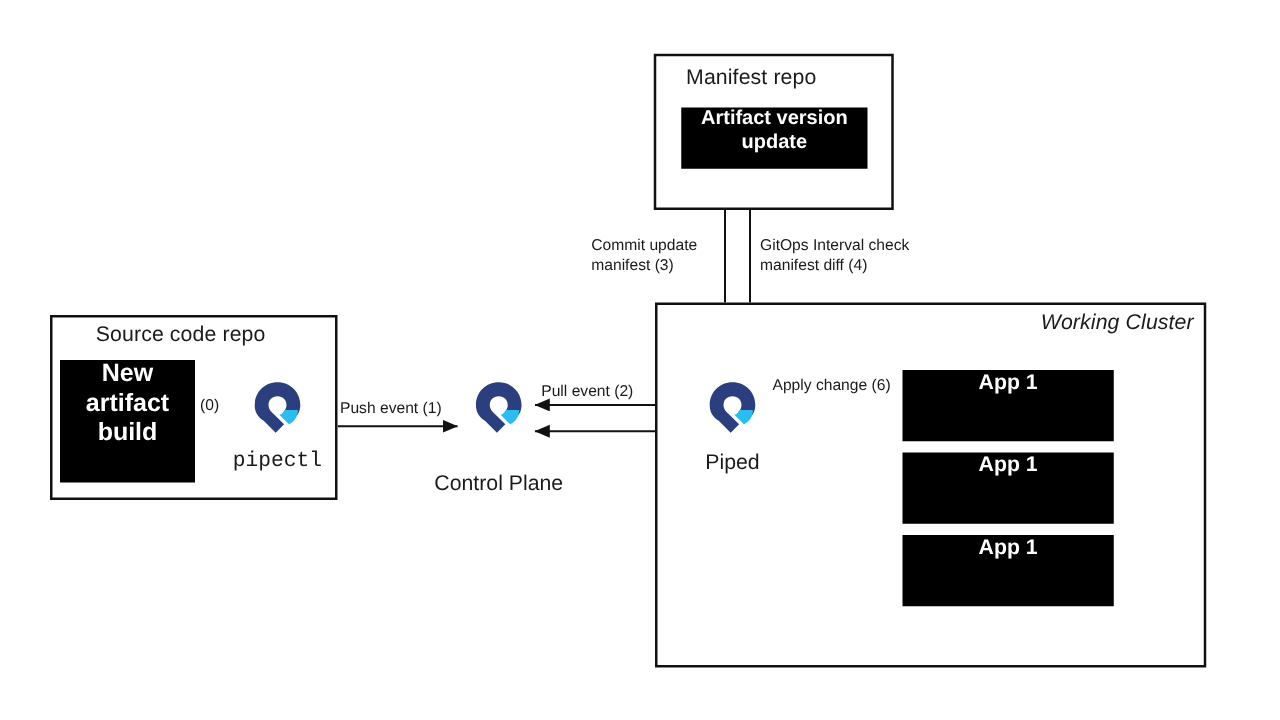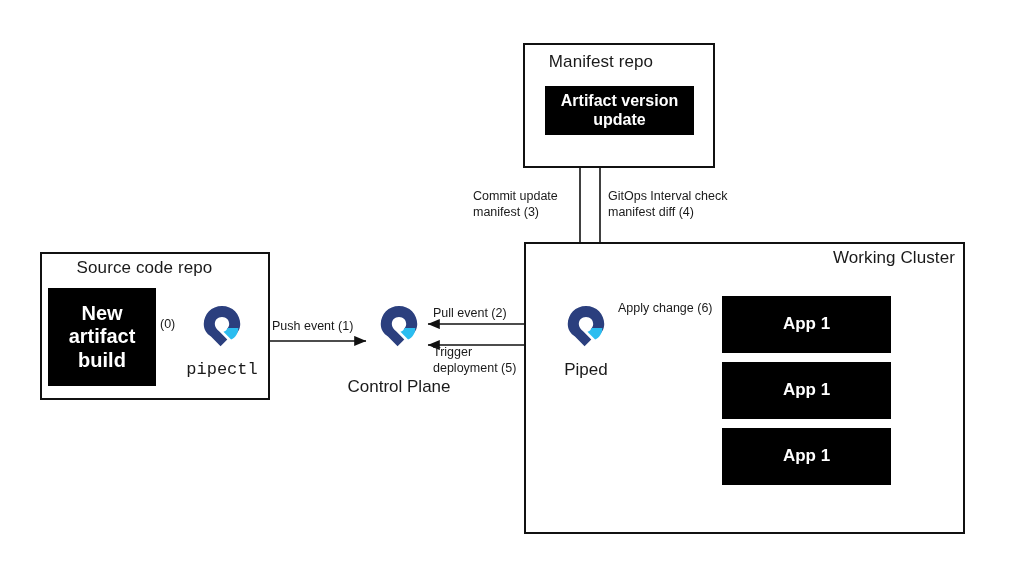--- a/index.html
+++ b/index.html
@@ -36,21 +36,21 @@
     white-space: nowrap;
     letter-spacing: 0.1px;
   }
 
   
   .black-node {
     position: absolute;
     background: #000000;
     color: #ffffff;
     display: flex;
-    align-items: center;
+    align-items: flex-start;
     justify-content: center;
     text-align: center;
     font-weight: bold;
     line-height: 1.18;
     box-sizing: border-box;
   }
 
   
   .edge-label {
     position: absolute;
@@ -138,39 +138,37 @@
   <div class="logo" style="left:375px; top:303px; width:48px; height:48px;">
     <svg width="48" height="48" viewBox="0 0 100 100">
       <path d="M50 6 C28 6 12 23 12 44 C12 56 18 64 27 70 L27 70 L47 90 L61 76 L44 59 C39 55 35 50 35 44 C35 35 41 29 50 29 C59 29 65 35 65 44 C65 48 63 52 60 55 L74 69 C83 63 88 54 88 44 C88 23 72 6 50 6 Z" fill="#2b3f7e"></path>
       <path d="M62 52 L84 52 C84 63 78 72 69 76 L53 60 C57 59 60 56 62 52 Z" fill="#2bbdf0"></path>
     </svg>
   </div>
   <div class="node-caption" style="left:329px; top:377px; width:140px;">Control Plane</div>
 
   <div class="edge-label" style="left:433px; top:306px;">Pull event (2)</div>
 
-  <div class="edge-label" style="left:433px; top:345px;">Trigger
-deployment (5)</div>
 
   <div class="group-box" style="left:523px; top:43px; width:192px; height:125px;"></div>
   <div class="group-title" style="left:523px; top:52px; width:156px; text-align:center;">Manifest repo</div>
 
   <div class="black-node" style="left:545px; top:86px; width:149px; height:49px; font-size:16px;">
     <span style="white-space:pre-line;">Artifact version
 update</span>
   </div>
 
   <div class="edge-label" style="left:473px; top:189px; text-align:left;">Commit update
 manifest (3)</div>
 
   <div class="edge-label" style="left:608px; top:189px; text-align:left;">GitOps Interval check
 manifest diff (4)</div>
 
   <div class="group-box" style="left:524px; top:242px; width:441px; height:292px;"></div>
-  <div class="group-title" style="left:820px; top:248px; width:135px; text-align:right;">Working Cluster</div>
+  <div class="group-title" style="left:820px; top:248px; width:135px; text-align:right;font-style:italic;">Working Cluster</div>
 
   <div class="logo" style="left:562px; top:303px; width:48px; height:48px;">
     <svg width="48" height="48" viewBox="0 0 100 100">
       <path d="M50 6 C28 6 12 23 12 44 C12 56 18 64 27 70 L27 70 L47 90 L61 76 L44 59 C39 55 35 50 35 44 C35 35 41 29 50 29 C59 29 65 35 65 44 C65 48 63 52 60 55 L74 69 C83 63 88 54 88 44 C88 23 72 6 50 6 Z" fill="#2b3f7e"></path>
       <path d="M62 52 L84 52 C84 63 78 72 69 76 L53 60 C57 59 60 56 62 52 Z" fill="#2bbdf0"></path>
     </svg>
   </div>
   <div class="node-caption" style="left:536px; top:360px; width:100px;">Piped</div>
 
   <div class="edge-label" style="left:618px; top:301px;">Apply change (6)</div>

